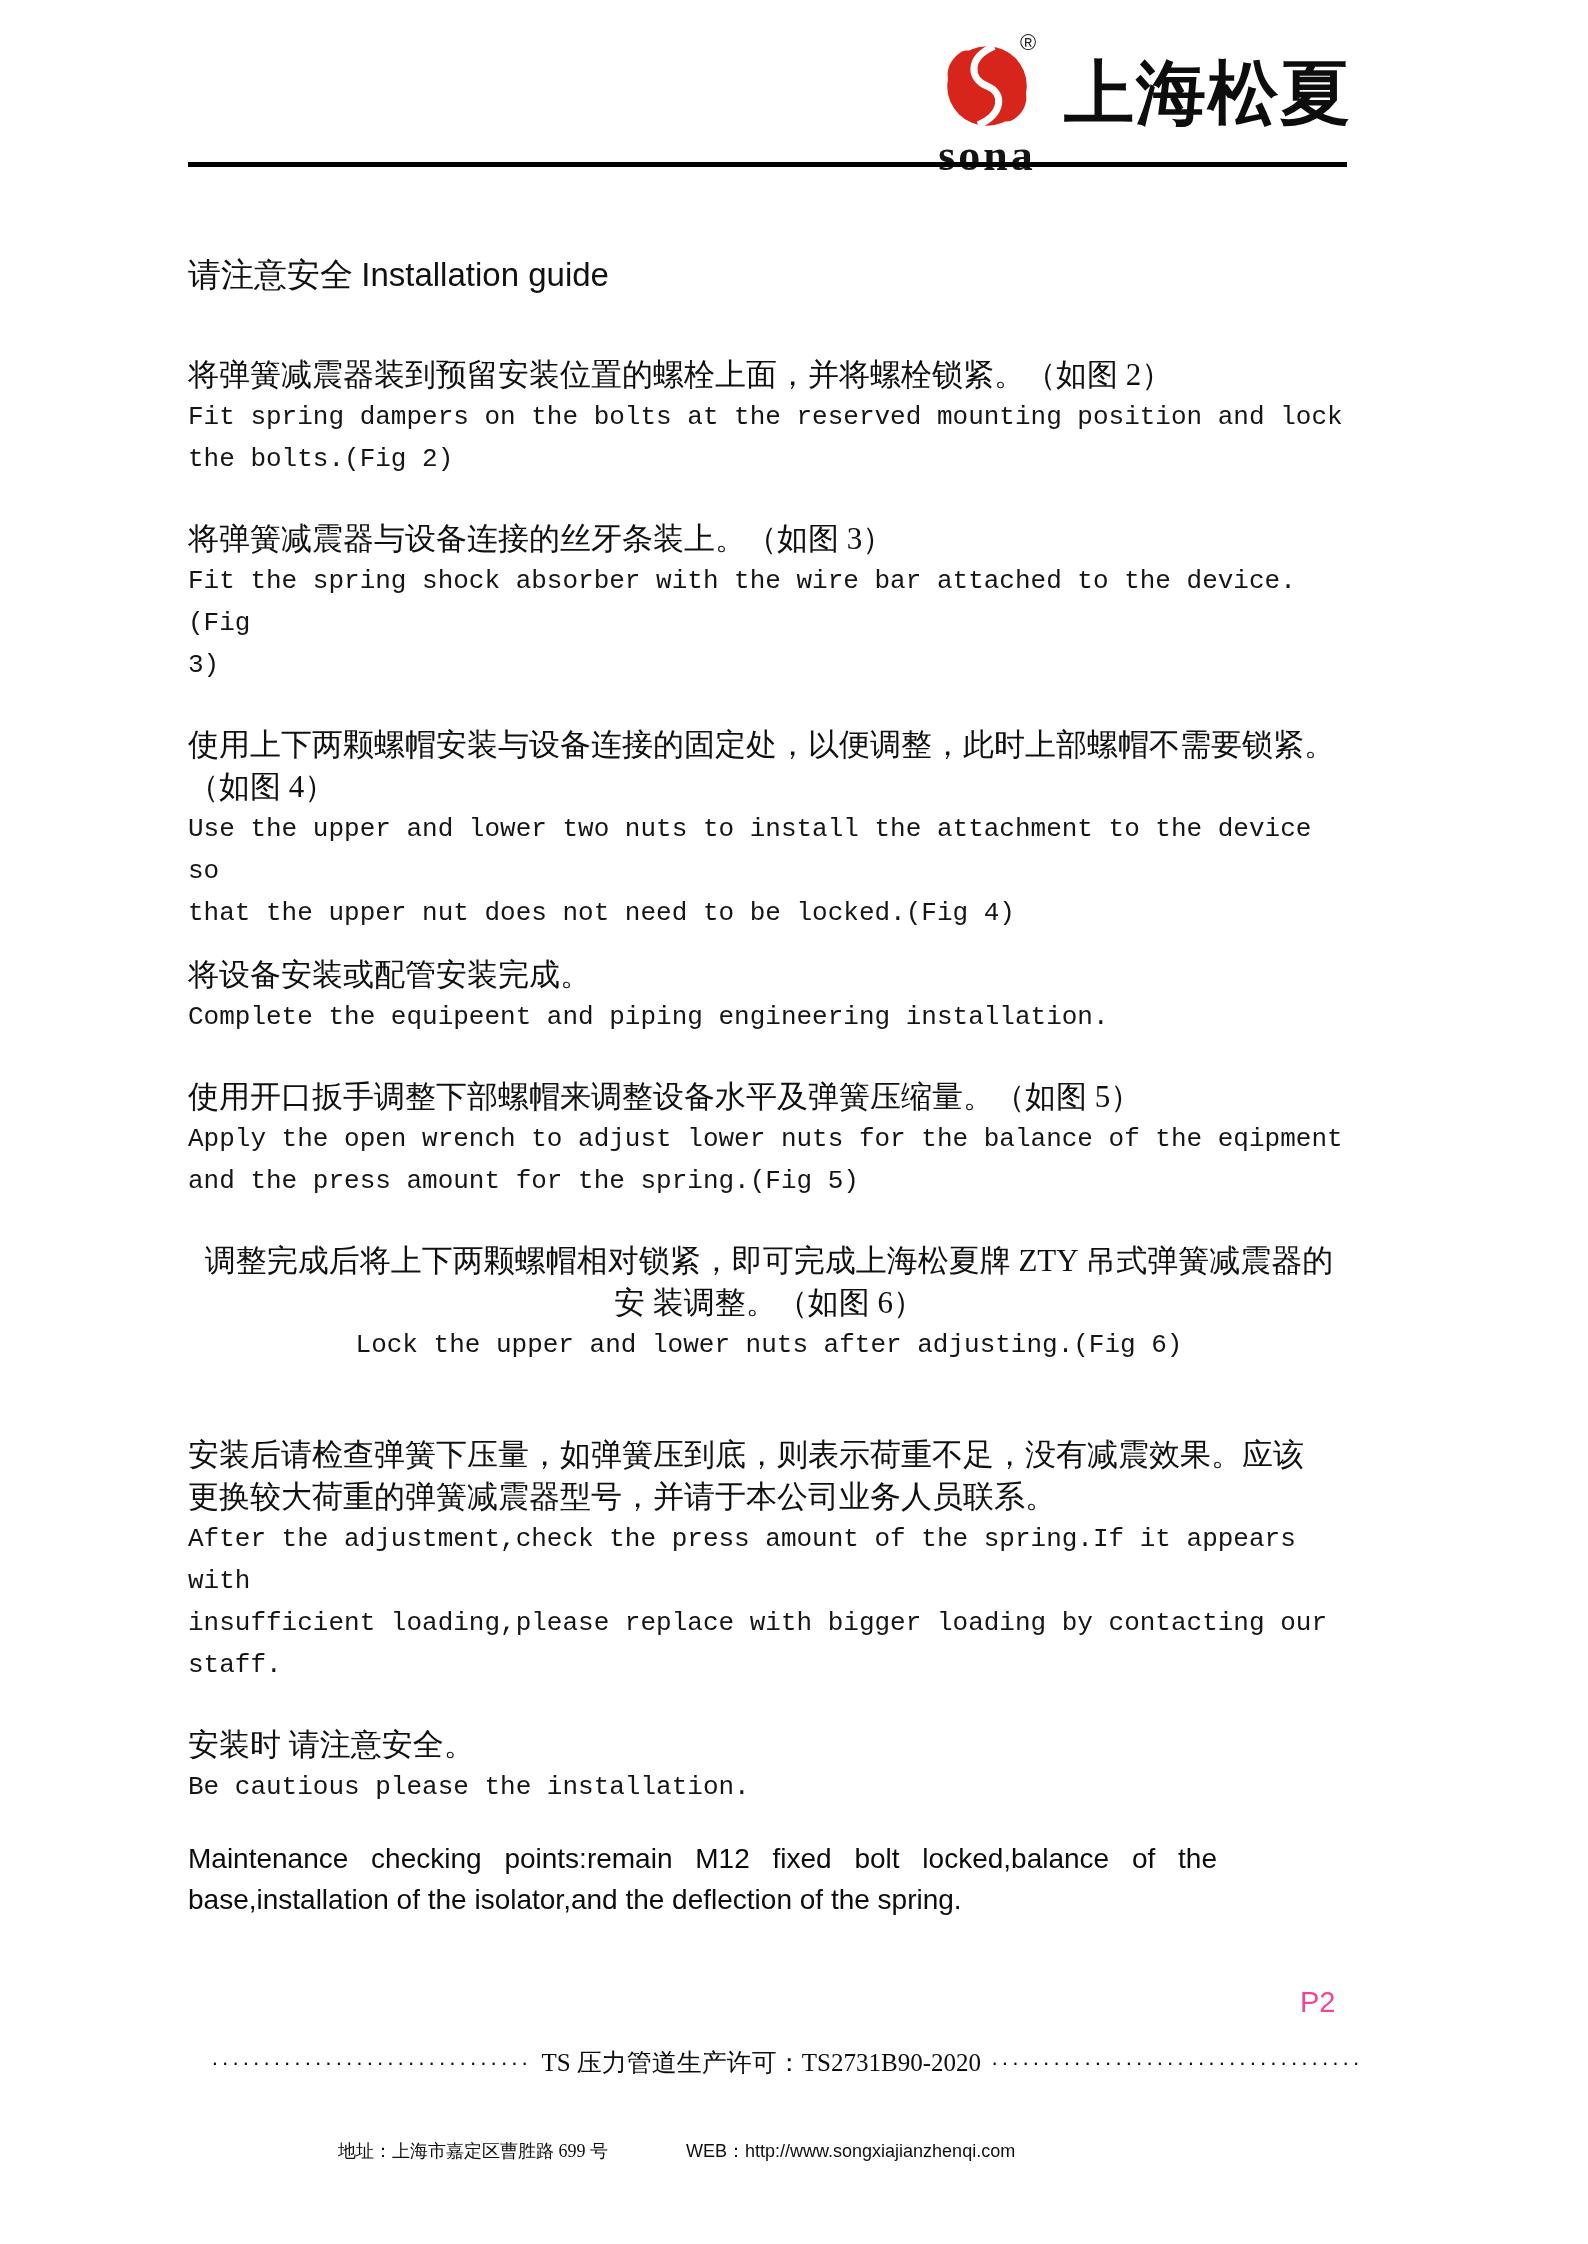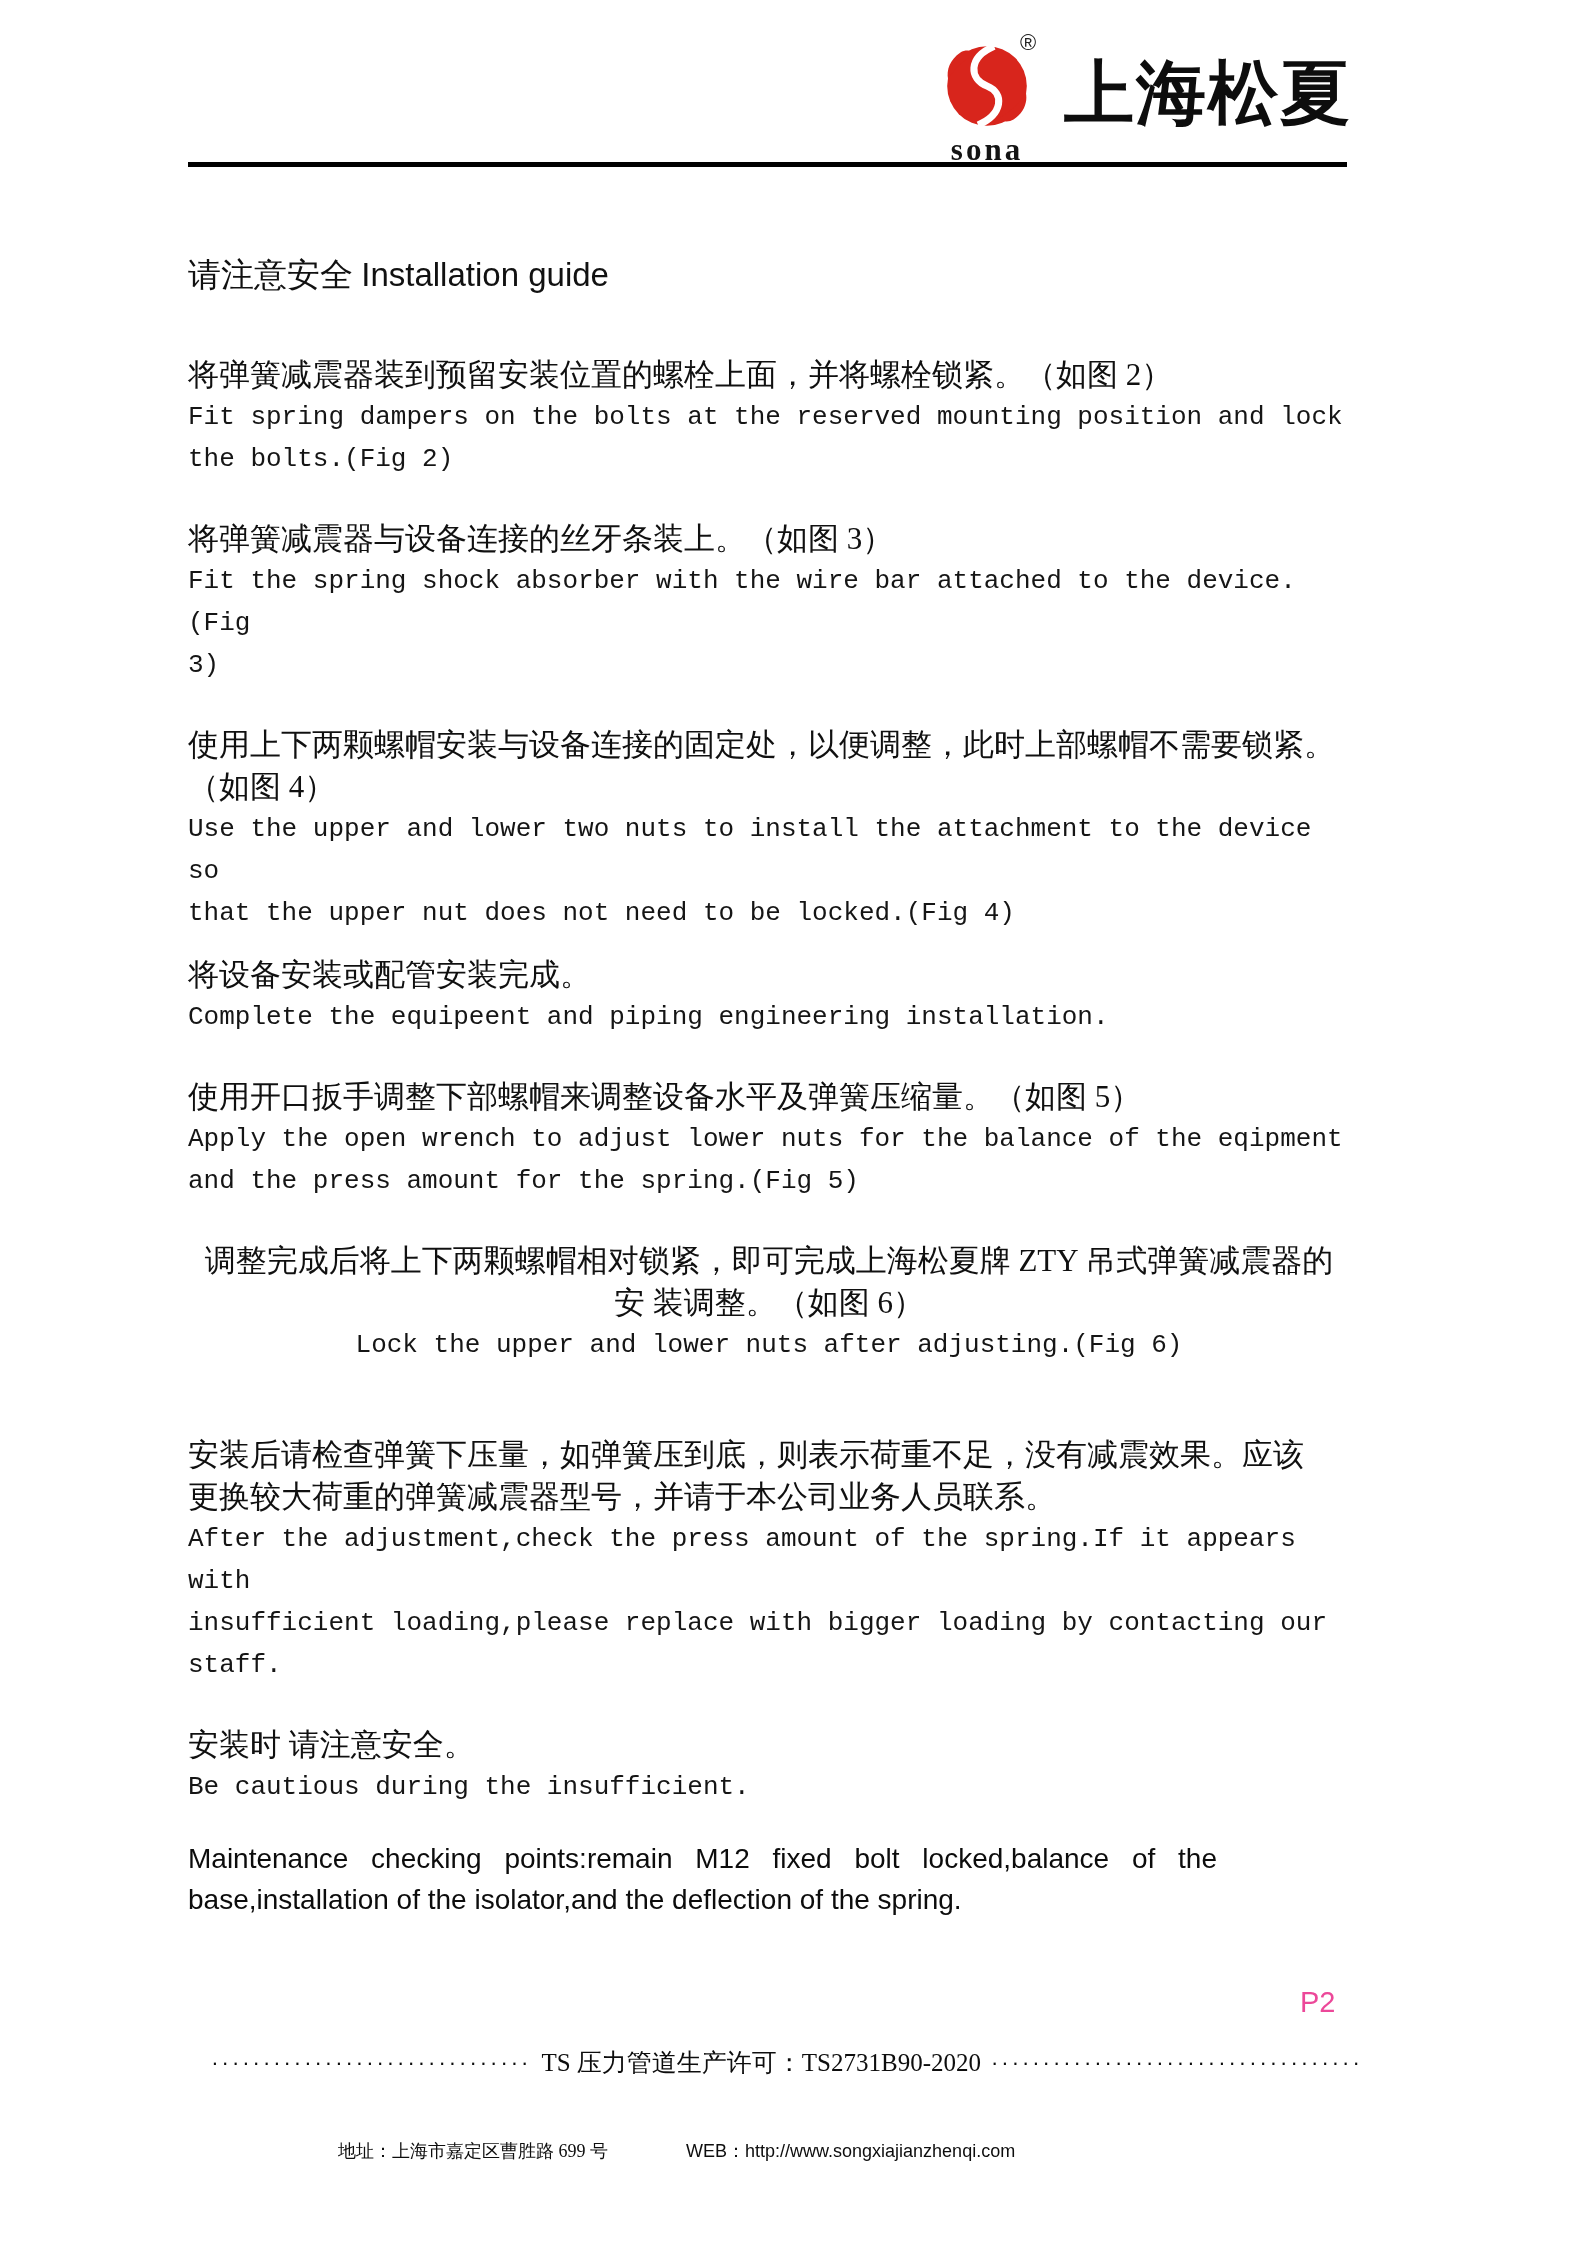--- a/index.html
+++ b/index.html
@@ -10,21 +10,21 @@
     background:#ffffff;
     overflow:hidden;
     font-family:"Liberation Serif", serif;
     color:#111;
   }
   
   .logo{position:absolute;left:928px;top:26px;display:flex;align-items:flex-start;}
   .logo-mark{position:relative;width:118px;text-align:center;}
   .logo-mark svg{display:block;margin:14px auto 0 auto;}
   .reg{position:absolute;left:92px;top:4px;font-size:22px;font-family:"Liberation Sans",sans-serif;color:#222;}
-  .sona{font-family:"Liberation Serif",serif;font-weight:bold;font-size:31px;line-height:1;letter-spacing:3px;margin-top:2px;color:#141414;}
+  .sona{font-family:"Liberation Serif",serif;font-weight:bold;font-size:44px;line-height:1;letter-spacing:3px;margin-top:2px;color:#141414;}
   .logo-cjk{font-family:"Liberation Sans",sans-serif;font-weight:800;font-size:70px;line-height:1;margin:32px 0 0 18px;letter-spacing:2px;color:#0d0d0d;}
   .header-rule{position:absolute;left:188px;top:162px;width:1159px;height:5px;background:#000;}
   
   main{position:absolute;left:188px;top:252px;width:1162px;}
   .doc-title{margin:0 0 56px 0;font-weight:normal;font-size:33px;line-height:46px;}
   .doc-title .t-zh{font-family:"Liberation Serif",serif;}
   .doc-title .t-en{font-family:"Liberation Sans",sans-serif;}
   .para{margin:0 0 38px 0;}
   .para.gap-sm{margin-bottom:20px;}
   .para.gap-lg{margin-bottom:68px;text-align:center;}
@@ -106,21 +106,21 @@
     <div class="para">
       <div class="zh">安装后请检查弹簧下压量，如弹簧压到底，则表示荷重不足，没有减震效果。应该
 更换较大荷重的弹簧减震器型号，并请于本公司业务人员联系。</div>
       <div class="en">After the adjustment,check the press amount of the spring.If it appears with
 insufficient loading,please replace with bigger loading by contacting our
 staff.</div>
     </div>
 
     <div class="para gap-md">
       <div class="zh">安装时 请注意安全。</div>
-      <div class="en">Be cautious during the insufficient.</div>
+      <div class="en">Be cautious please the installation.</div>
     </div>
 
     <div class="para">
       <div class="maint-en">
         <div class="l1">Maintenance checking points:remain M12 fixed bolt locked,balance of the</div>
         <div class="l2">base,installation of the isolator,and the deflection of the spring.</div>
       </div>
     </div>
   </main>
 

